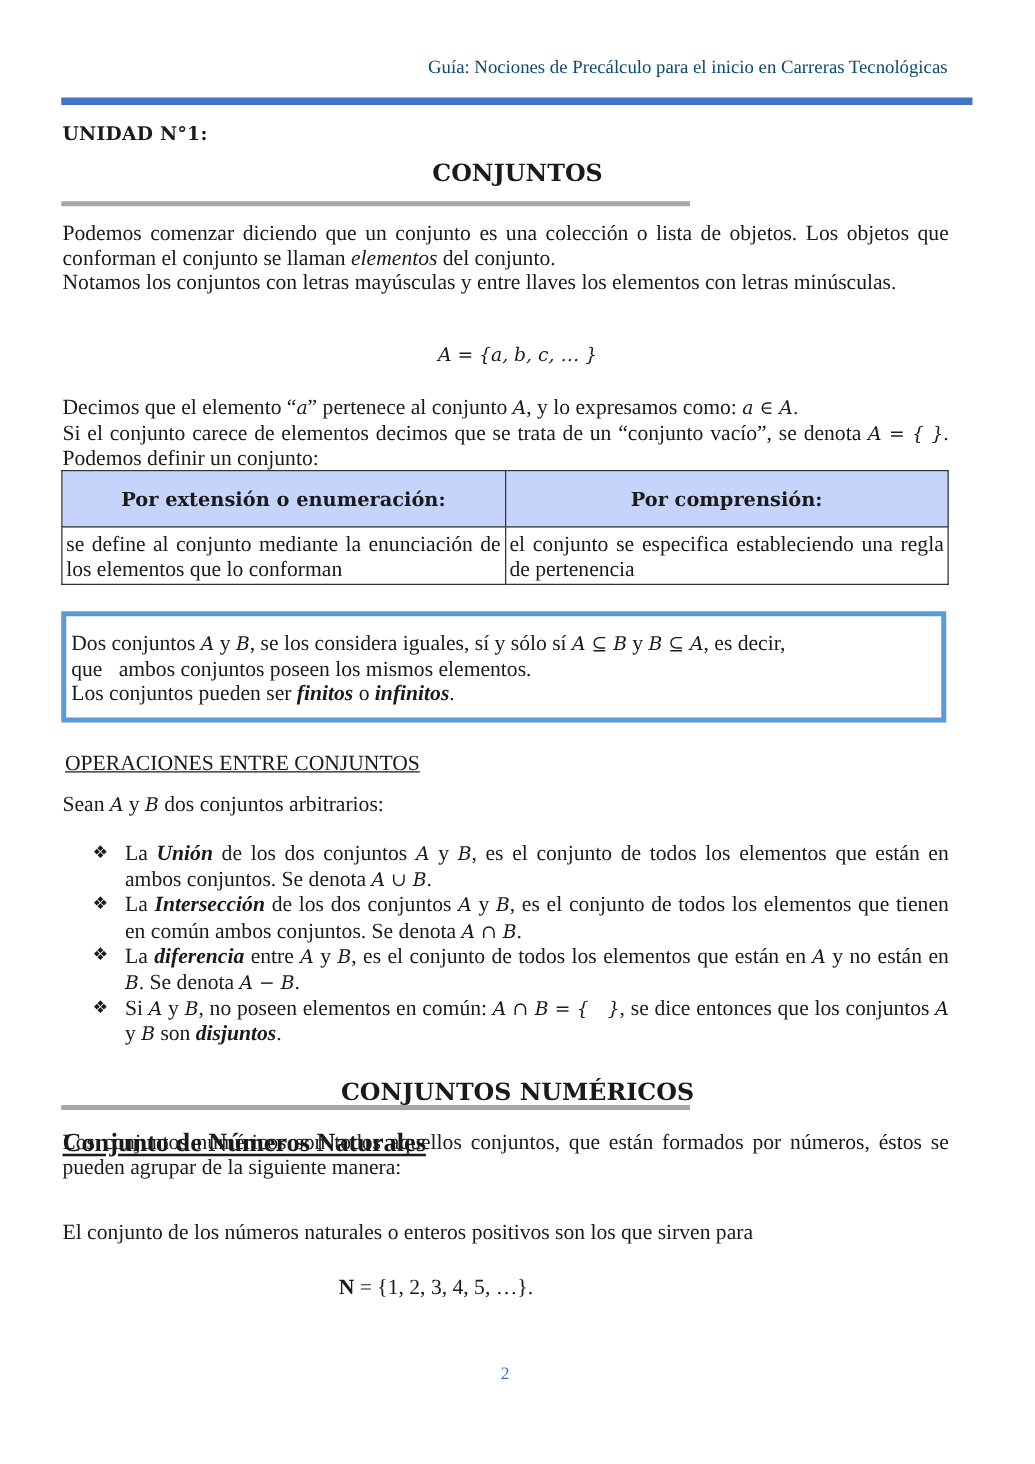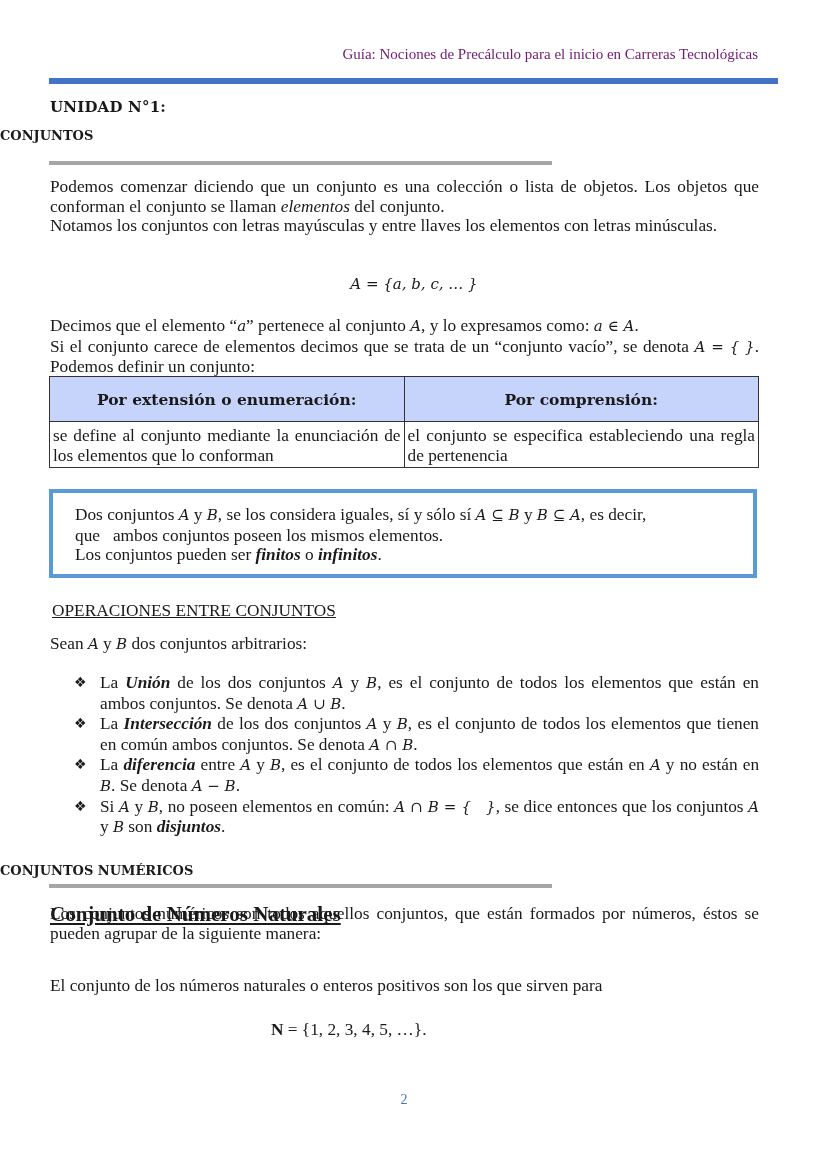--- a/index.html
+++ b/index.html
@@ -1,35 +1,35 @@
 <!DOCTYPE html>
 <html><head>
   <meta charset="utf-8">
   <style>
     html, body { margin:0; padding:0; background:#ffffff; }
     body { width:828px; height:1171px; position:relative; overflow:hidden;
            font-family:"DejaVu Serif", serif; color:#1a1a1a; }
     .abs { position:absolute; }
     .running-header { left:0; right:70px; top:46px; text-align:right; font-size:15px;
-                      font-family:"Liberation Serif", serif; color:#701a75; }
+                      font-family:"Liberation Serif", serif; color:#0c4a6e; }
     .blue-bar { left:49px; top:78px; width:729px; height:6px; background:#4472c4; }
     .unit-title { left:50px; top:98px; font-family:"DejaVu Serif", serif; font-weight:bold; font-size:15px; letter-spacing:0.2px; }
-    .section-title { left:0; width:828px; text-align:left; font-family:"DejaVu Serif", serif; font-weight:bold; font-size:13px; }
+    .section-title { left:0; width:828px; text-align:center; font-family:"DejaVu Serif", serif; font-weight:bold; font-size:19px; }
     .grey-rule { left:49px; width:503px; height:4px; background:#a6a6a6; }
     .para { left:50px; width:709px; font-family:"Liberation Serif", serif; font-size:17.3px; line-height:19.6px; text-align:justify; }
     .para p { margin:0; }
     .math { font-family:"DejaVu Serif", serif; font-style:italic; font-size:15px; }
     .center-line { left:0; width:828px; text-align:center; }
     table.def-table { position:absolute; left:49px; top:376px; width:710px; border-collapse:collapse;
                       font-family:"Liberation Serif", serif; font-size:17.3px; }
     .def-table th { background:#c6d4fb; border:1.5px solid #333; height:44px; font-family:"DejaVu Serif", serif;
                     font-size:15.5px; font-weight:bold; text-align:center; padding:0; }
     .def-table td { border:1.5px solid #333; vertical-align:top; padding:4px 3px 2px 3px; text-align:justify; line-height:19.5px; }
     .def-box { left:49px; top:489px; width:700px; height:81px; border:4px solid #5b9bd5; }
-    .def-box .inner { position:absolute; left:22px; top:12px; width:670px; font-family:"Liberation Serif", serif;
+    .def-box .inner { position:absolute; left:4px; top:12px; width:670px; font-family:"Liberation Serif", serif;
                       font-size:17.3px; line-height:19.5px; }
     .ops-heading { left:52px; top:601px; font-family:"Liberation Serif", serif; font-size:17.3px; text-decoration:underline; }
     ul.ops { position:absolute; left:74px; top:673px; width:685px; margin:0; padding:0; list-style:none;
              font-family:"Liberation Serif", serif; font-size:17.3px; line-height:19.6px; }
     ul.ops li { position:relative; padding-left:26px; text-align:justify; margin-bottom:0; }
     ul.ops li .bullet { position:absolute; left:0; top:0; font-size:14px; }
     .bi { font-weight:bold; font-style:italic; }
     .sub-heading { left:50px; top:902px; font-family:"Liberation Serif", serif; font-weight:bold; font-size:21px; text-decoration:underline; }
     .page-number { left:0; width:808px; top:1092px; text-align:center; font-family:"Liberation Serif", serif; font-size:14px; color:#4472c4; }
   </style>

